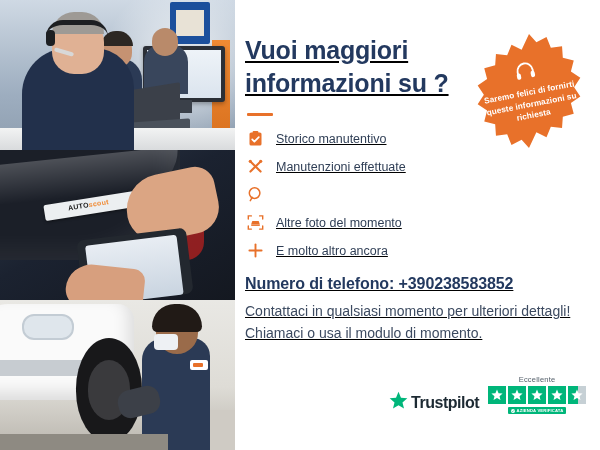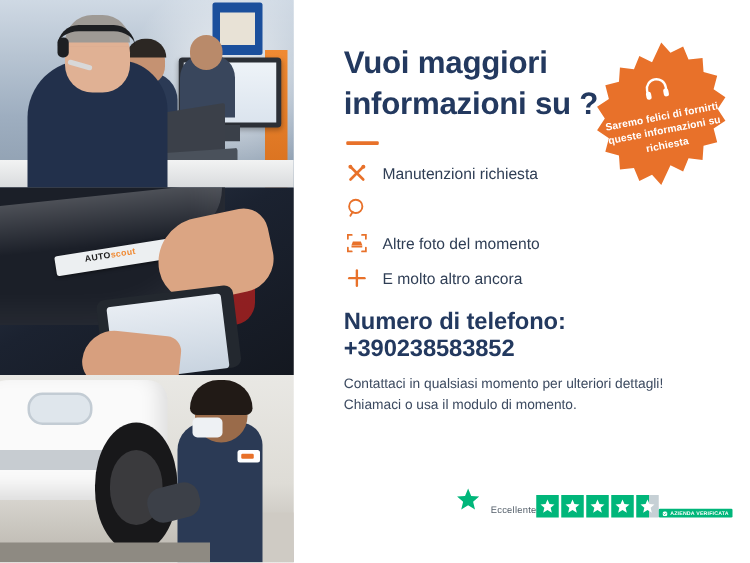--- a/index.html
+++ b/index.html
@@ -65,49 +65,49 @@
   .ph3 .whead{position:absolute;left:156px;top:10px;width:42px;height:44px;background:#9a6b4a;border-radius:21px;}
   .ph3 .whair{position:absolute;left:152px;top:4px;width:50px;height:28px;background:#211a16;border-radius:25px 25px 6px 6px;}
   .ph3 .mask{position:absolute;left:154px;top:34px;width:24px;height:16px;background:#eef1f4;border-radius:4px;}
   .ph3 .glove{position:absolute;left:118px;top:88px;width:42px;height:28px;background:#3c4048;border-radius:12px;transform:rotate(-14deg);}
   .ph3 .lift{position:absolute;left:0;top:134px;width:168px;height:16px;background:#8e8a82;}
   .ph3 .bench{position:absolute;left:168px;top:110px;width:67px;height:40px;background:#cfcbc4;}
   .ph3 .logo{position:absolute;left:190px;top:60px;width:18px;height:10px;background:#fff;border-radius:2px;}
   .ph3 .logo:after{content:"";position:absolute;left:3px;top:3px;width:10px;height:4px;background:#e8712a;border-radius:1px;}
 
   
-  .content{flex:1;position:relative;padding:34px 22px 0 40px;box-sizing:border-box;}
+  .content{flex:1;position:relative;padding:34px 22px 0 10px;box-sizing:border-box;text-decoration:underline;}
   h1.headline{
     margin:0;font-size:25px;line-height:1.32;font-weight:bold;
     color:#23395f;letter-spacing:-.2px;max-width:215px;
   }
   .rule{width:26px;height:3px;background:#e8712a;margin:13px 0 12px 2px;border-radius:1px;}
 
   ul.feature-list{list-style:none;margin:0;padding:0;}
   ul.feature-list li{display:flex;align-items:center;margin:0 0 7px 0;height:21px;}
   .ic{flex:0 0 20px;width:20px;height:20px;margin-right:11px;display:flex;align-items:center;justify-content:center;color:#e8712a;}
   .ic svg{display:block;}
   .li-label{font-size:12.5px;color:#2f3e55;white-space:nowrap;}
 
-  .phone-line{margin:14px 0 8px 0;font-size:19px;font-weight:bold;color:#23395f;letter-spacing:-.1px;}
-  .sub{font-size:11px;color:#3c4a60;line-height:1.55;margin:0;}
+  .phone-line{margin:14px 0 8px 0;font-size:16px;font-weight:bold;color:#23395f;letter-spacing:-.1px;}
+  .sub{font-size:14px;color:#3c4a60;line-height:1.55;margin:0;}
 
   
   .badge{position:absolute;right:12px;top:32px;width:118px;height:118px;}
   .badge .burst{position:absolute;inset:0;}
   .badge .inner{position:absolute;inset:0;display:flex;flex-direction:column;align-items:center;justify-content:center;
     transform:rotate(-11deg);pointer-events:none;}
   .badge .hs{margin-bottom:3px;}
   .badge .btxt{font-size:8.2px;font-weight:bold;color:#fff;line-height:1.42;text-align:center;letter-spacing:.1px;width:94px;}
 
   
   .tp{position:absolute;right:14px;bottom:36px;display:flex;align-items:flex-end;gap:9px;}
   .tp-logo{display:flex;align-items:center;gap:3px;}
   .tp-logo .tpname{font-size:16px;font-weight:bold;color:#1d2a33;letter-spacing:-.5px;}
-  .tp-right{display:flex;flex-direction:row;align-items:flex-end;}
+  .tp-right{display:flex;flex-direction:column;align-items:center;}
   .tp-excellent{font-size:7.5px;color:#55606b;margin-bottom:2px;letter-spacing:.2px;}
   .tp-stars{display:flex;gap:2px;}
   .tp-stars .s{width:18px;height:18px;display:flex;align-items:center;justify-content:center;}
   .tp-verified{margin-top:3px;display:flex;align-items:center;gap:2px;background:#00b67a;padding:1px 3px;border-radius:1px;}
   .tp-verified .vtxt{font-size:4.2px;color:#fff;font-weight:bold;letter-spacing:.15px;white-space:nowrap;}
 </style>
 </head>
 <body>
 
 <div class="page">
@@ -165,33 +165,43 @@
 
   </div>
 
   <div class="content">
 
     <h1 class="headline">Vuoi maggiori informazioni su ?</h1>
     <div class="rule"></div>
 
     <ul class="feature-list">
 
+      <li>
+        <span class="ic">
+          <svg width="15" height="16" viewBox="0 0 15 16">
+            <rect x="1.5" y="1.5" width="12" height="13" rx="1.6" fill="#e8712a"></rect>
+            <rect x="4.6" y="0" width="5.8" height="3" rx="1" fill="#e8712a"></rect>
+            <path d="M4.2 8.3l2.2 2.3 4.4-4.5" stroke="#ffffff" stroke-width="1.7" fill="none" stroke-linecap="round" stroke-linejoin="round"></path>
+          </svg>
+        </span>
+        <span class="li-label">Storico manutentivo</span>
+      </li>
 
       <li>
         <span class="ic">
           <svg width="17" height="17" viewBox="0 0 17 17">
             <g stroke="#e8712a" stroke-width="2.1" stroke-linecap="round">
               <path d="M3.4 3.4 L13.6 13.6"></path>
               <path d="M13.6 3.4 L3.4 13.6"></path>
             </g>
             <circle cx="3.3" cy="3.3" r="1.6" fill="#e8712a"></circle>
             <circle cx="13.7" cy="3.3" r="1.6" fill="#e8712a"></circle>
           </svg>
         </span>
-        <span class="li-label">Manutenzioni richiesta</span>
+        <span class="li-label">Manutenzioni effettuate</span>
       </li>
 
       <li>
         <span class="ic">
           <svg width="17" height="17" viewBox="0 0 17 17">
             <circle cx="7.6" cy="7.1" r="5.3" fill="none" stroke="#e8712a" stroke-width="1.5"></circle>
             <path d="M5.2 11.4 L3.3 14.6" stroke="#e8712a" stroke-width="1.5" stroke-linecap="round"></path>
           </svg>
         </span>
       </li>
@@ -250,20 +260,21 @@
       </div>
     </div>
 
     <div class="tp">
       <div class="tp-logo">
         <span>
           <svg width="19" height="19" viewBox="0 0 20 20">
             <path fill="#00b67a" d="M10 .9l2.6 6.2 6.7.5-5.1 4.4 1.6 6.5L10 15l-5.8 3.5 1.6-6.5L.7 7.6l6.7-.5z"></path>
           </svg>
         </span>
+        <span class="tpname">Trustpilot</span>
       </div>
       <div class="tp-right">
         <span class="tp-excellent">Eccellente</span>
         <div class="tp-stars">
           <span class="s" style="background:#00b67a">
             <svg width="12" height="12" viewBox="0 0 20 20">
                 <path fill="#fff" d="M10 .9l2.6 6.2 6.7.5-5.1 4.4 1.6 6.5L10 15l-5.8 3.5 1.6-6.5L.7 7.6l6.7-.5z"></path>
               </svg>
           </span>
           <span class="s" style="background:#00b67a">

